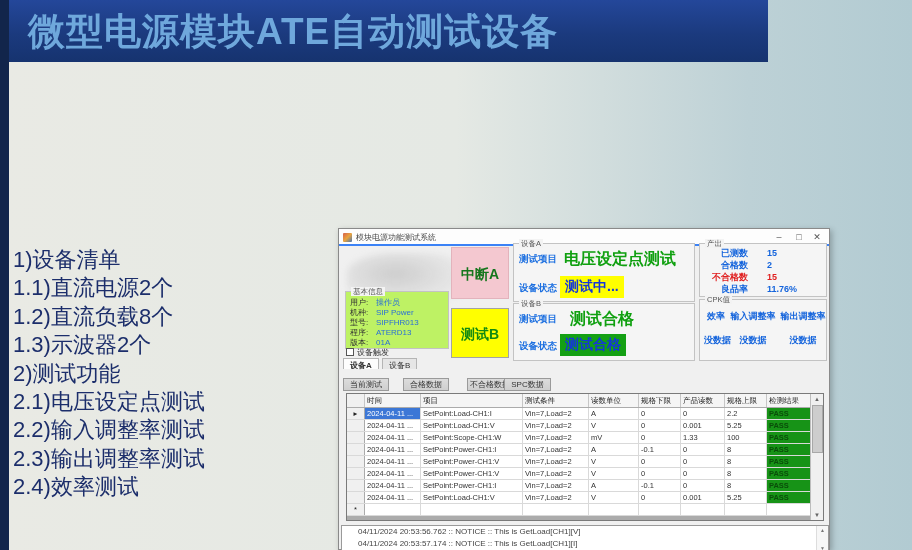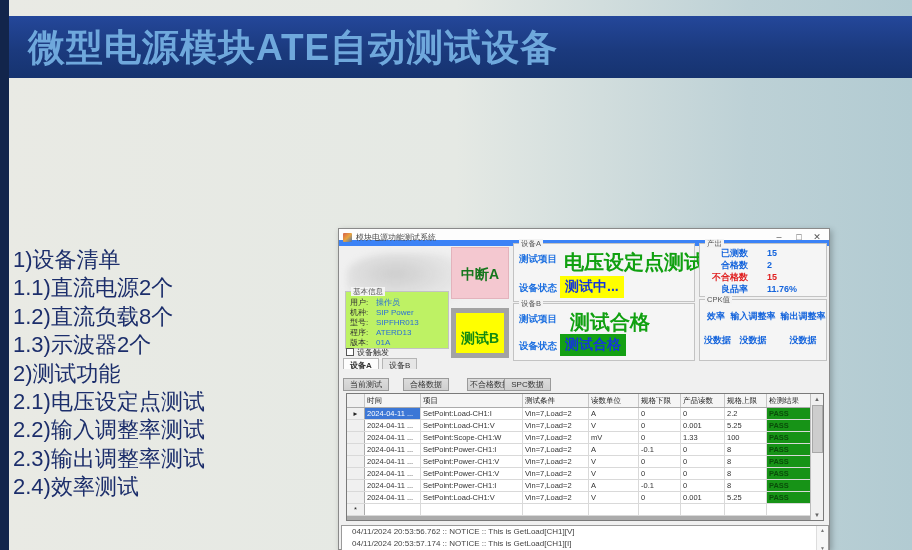--- a/index.html
+++ b/index.html
@@ -1,36 +1,36 @@
 <!DOCTYPE html>
 <html><head>
 <meta charset="utf-8">
 <style>
   html,body{margin:0;padding:0;}
   .canvas{position:relative;width:912px;height:550px;overflow:hidden;
     font-family:"Liberation Sans","DejaVu Sans",sans-serif;
     background:linear-gradient(90deg,#e9eae4 0%,#e5e9e4 50%,#bdd1d6 82%,#b2cbd2 100%);}
   
   .left-strip{position:absolute;left:0;top:0;width:9px;height:550px;background:#12254b;z-index:5;}
-  .header-band{position:absolute;left:0;top:16px;width:912px;height:62px;
+  .header-band{position:absolute;left:0;top:0;width:768px;height:62px;
     background:linear-gradient(180deg,#24479a 0%,#1b3a7e 55%,#16336f 100%);z-index:2;}
   .page-title{position:absolute;left:28px;top:7px;font-size:37px;font-weight:bold;
     color:#6fa8dc;letter-spacing:1px;white-space:nowrap;}
   .intro{position:absolute;left:13px;top:76px;width:820px;font-size:22px;line-height:28px;
     color:#1c2e6b;}
   .intro .line{white-space:nowrap;}
   .intro .line.indent{text-indent:46px;}
   .outline{position:absolute;left:13px;top:246px;font-size:22px;line-height:28.4px;color:#1c2e6b;}
   .outline .item{white-space:nowrap;}
   
   .window{position:absolute;left:338px;top:228px;width:492px;height:322px;background:#f0f0f0;
     border:1px solid #8a8a8a;box-sizing:border-box;box-shadow:2px 2px 6px rgba(0,0,0,.25);z-index:3;
     font-family:"Liberation Sans","DejaVu Sans",sans-serif;}
   .titlebar{position:absolute;left:0;top:0;width:100%;height:17px;background:#fdfdfd;
-    border-bottom:6px solid #3b82f6;box-sizing:border-box;}
+    border-bottom:2px solid #3b82f6;box-sizing:border-box;}
   .app-icon{position:absolute;left:4px;top:4px;width:9px;height:9px;
     background:linear-gradient(135deg,#d6604d 0%,#e8a33d 50%,#4575b4 100%);border-radius:1px;}
   .app-title{position:absolute;left:17px;top:3px;font-size:8px;color:#444;white-space:nowrap;}
   .win-btn{position:absolute;top:1px;width:16px;height:14px;text-align:center;font-size:9px;
     line-height:14px;color:#555;}
   .btn-min{right:42px;} .btn-max{right:22px;} .btn-close{right:4px;}
   .watermark{position:absolute;left:8px;top:24px;width:122px;height:52px;border-radius:40%;
     background:radial-gradient(ellipse at 40% 40%,rgba(150,150,150,.38),rgba(200,200,200,.12) 70%,transparent);
     filter:blur(3px);}
   
@@ -47,26 +47,26 @@
   .chk-box{display:inline-block;width:8px;height:8px;border:1px solid #555;background:#fff;
     vertical-align:-1px;margin-right:3px;box-sizing:border-box;}
   .tabstrip{position:absolute;left:4px;top:129px;height:12px;font-size:8px;color:#333;}
   .tab{display:inline-block;padding:1px 6px 0 6px;height:11px;box-sizing:border-box;
     border:1px solid #b5b5b5;border-bottom:none;background:#e6e6e6;margin-right:1px;vertical-align:top;}
   .tab.active{background:#fdfdfd;font-weight:bold;}
   
   .bigbtn{position:absolute;left:112px;width:58px;text-align:center;font-weight:bold;
     font-size:14px;box-sizing:border-box;}
   .btn-interrupt{top:18px;height:52px;line-height:52px;background:#f4c8d0;border:1px solid #e3b3bc;color:#15761c;}
-  .btn-testb{top:79px;height:50px;line-height:50px;background:#ffff00;border:5px solid #a3a3a3;color:#128a12;}
+  .btn-testb{top:79px;height:50px;line-height:50px;background:#ffff00;border:1px solid #a3a3a3;color:#128a12;}
   
   .g-devA{left:174px;top:14px;width:182px;height:59px;}
   .g-devB{left:174px;top:74px;width:182px;height:58px;}
   .dev-lab{position:absolute;left:5px;font-size:9.5px;font-weight:bold;color:#1a6ee0;white-space:nowrap;}
-  .dev-item-val{position:absolute;left:50px;font-size:20px;font-weight:bold;color:#10a010;white-space:nowrap;}
+  .dev-item-val{position:absolute;left:50px;font-size:16px;font-weight:bold;color:#10a010;white-space:nowrap;}
   .dev-status-val{position:absolute;left:46px;font-size:14px;font-weight:bold;white-space:nowrap;
     padding:2px 5px;}
   .val-testing{background:#ffff00;color:#1437d8;}
   .val-pass-bg{background:#14a014;color:#1437d8;}
   
   .g-out{left:360px;top:14px;width:128px;height:54px;}
   .out-row{position:absolute;font-size:9px;font-weight:bold;line-height:11px;white-space:nowrap;}
   .out-row .olab{position:absolute;right:78px;text-align:right;color:#1464dc;}
   .out-row .oval{position:absolute;left:67px;color:#1464dc;}
   .out-row.red .olab,.out-row.red .oval{color:#e02020;}
@@ -92,21 +92,21 @@
     padding:0 2px;color:#333;white-space:nowrap;overflow:hidden;}
   .hdr .t-cell{line-height:13px;color:#222;border-right:1px solid #c6c6c6;}
   .cm{width:18px;background:#f0f0f0;border-right:1px solid #ababab;text-align:center;color:#222;}
   .c0{width:56px;} .c1{width:102px;} .c2{width:66px;} .c3{width:50px;}
   .c4{width:42px;} .c5{width:44px;} .c6{width:42px;} .c7{width:44px;border-right:none;}
   .t-cell.sel{background:#3c77d6;color:#fff;}
   .t-cell.pass{background:#179317;color:#0a4d0a;font-weight:bold;}
   
   .logbox{position:absolute;left:2px;top:296px;width:488px;height:30px;background:#fff;
     border:1px solid #9a9a9a;box-sizing:border-box;}
-  .log-line{font-size:8px;color:#444;line-height:12px;padding:0 10px;white-space:nowrap;overflow:hidden;}
+  .log-line{font-size:8px;color:#444;line-height:12px;padding:0 16px;white-space:nowrap;overflow:hidden;}
   .log-spin{position:absolute;right:0;top:0;width:11px;height:100%;border-left:1px solid #ddd;
     font-size:5px;color:#777;text-align:center;background:#f7f7f7;}
   .sp-up{position:absolute;top:1px;left:0;right:0;}
   .sp-dn{position:absolute;bottom:3px;left:0;right:0;}
 </style>
 </head>
 <body>
 
 <div class="canvas">
   <div class="header-band">

